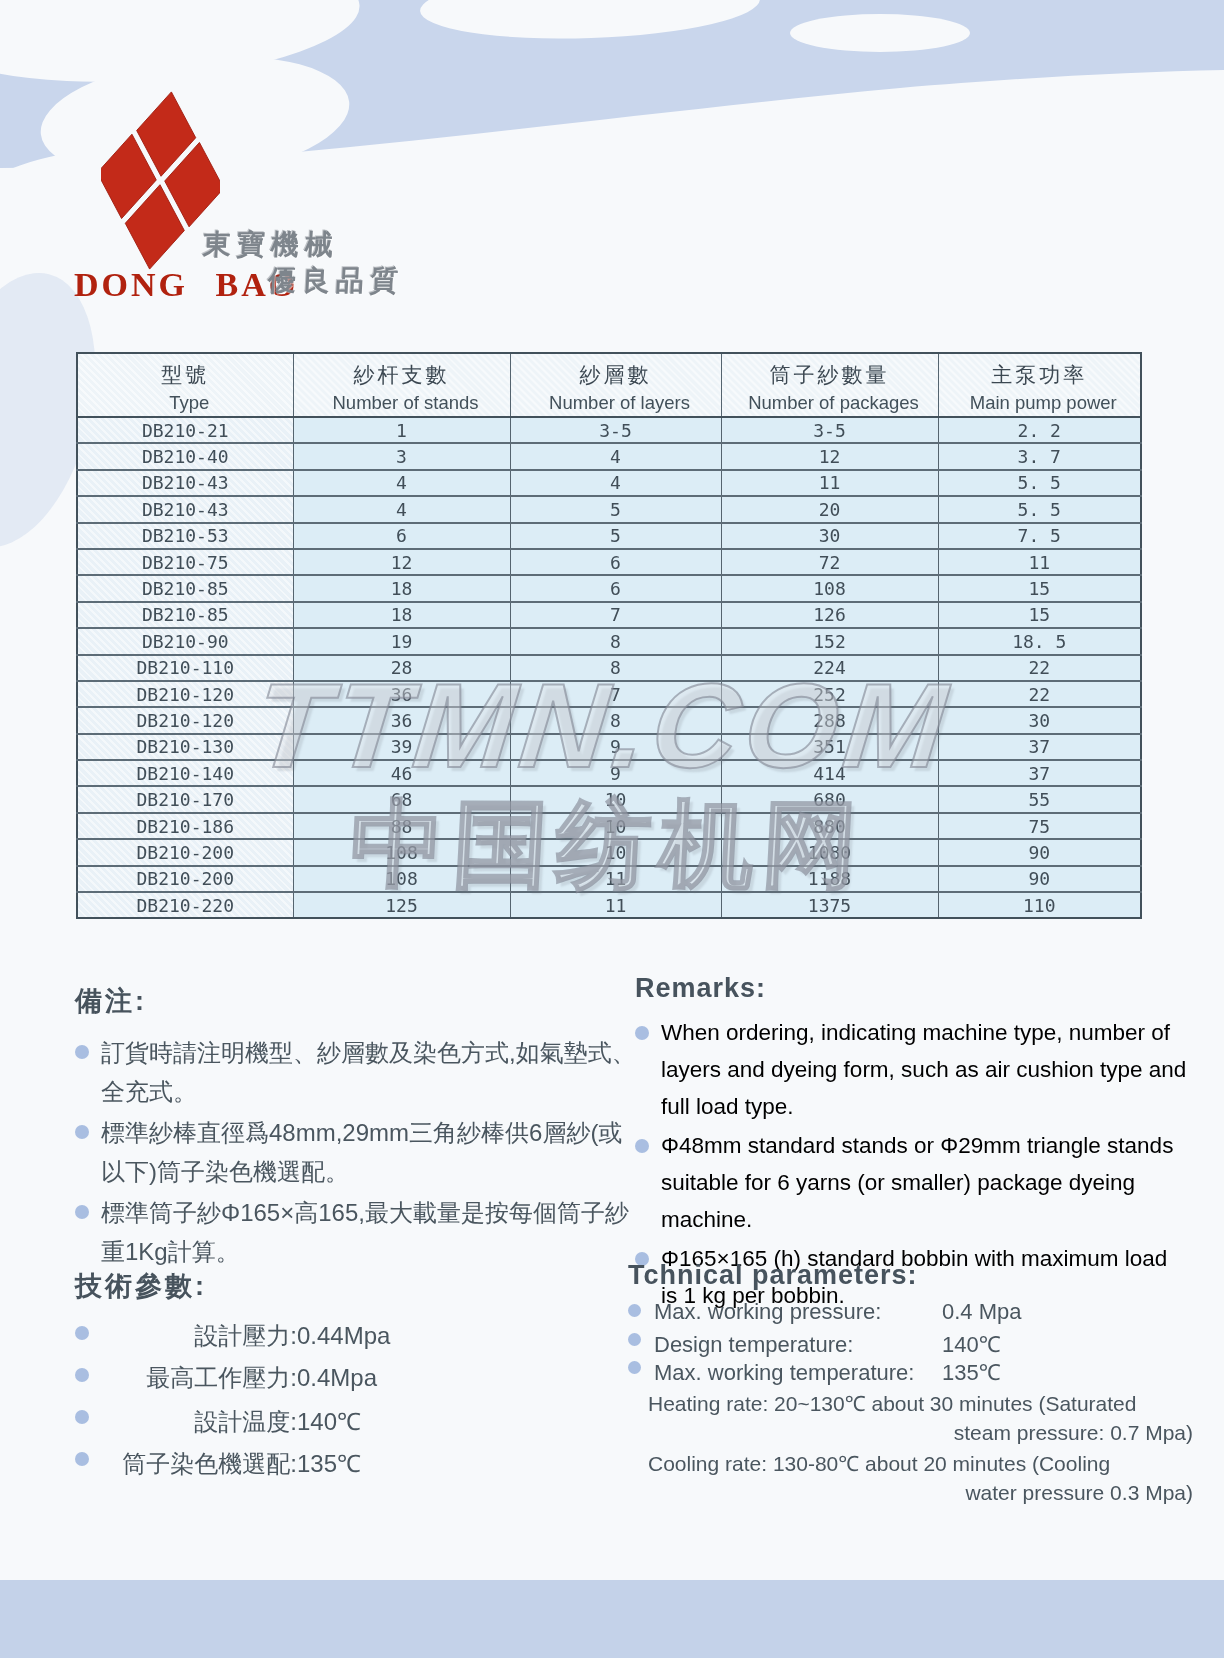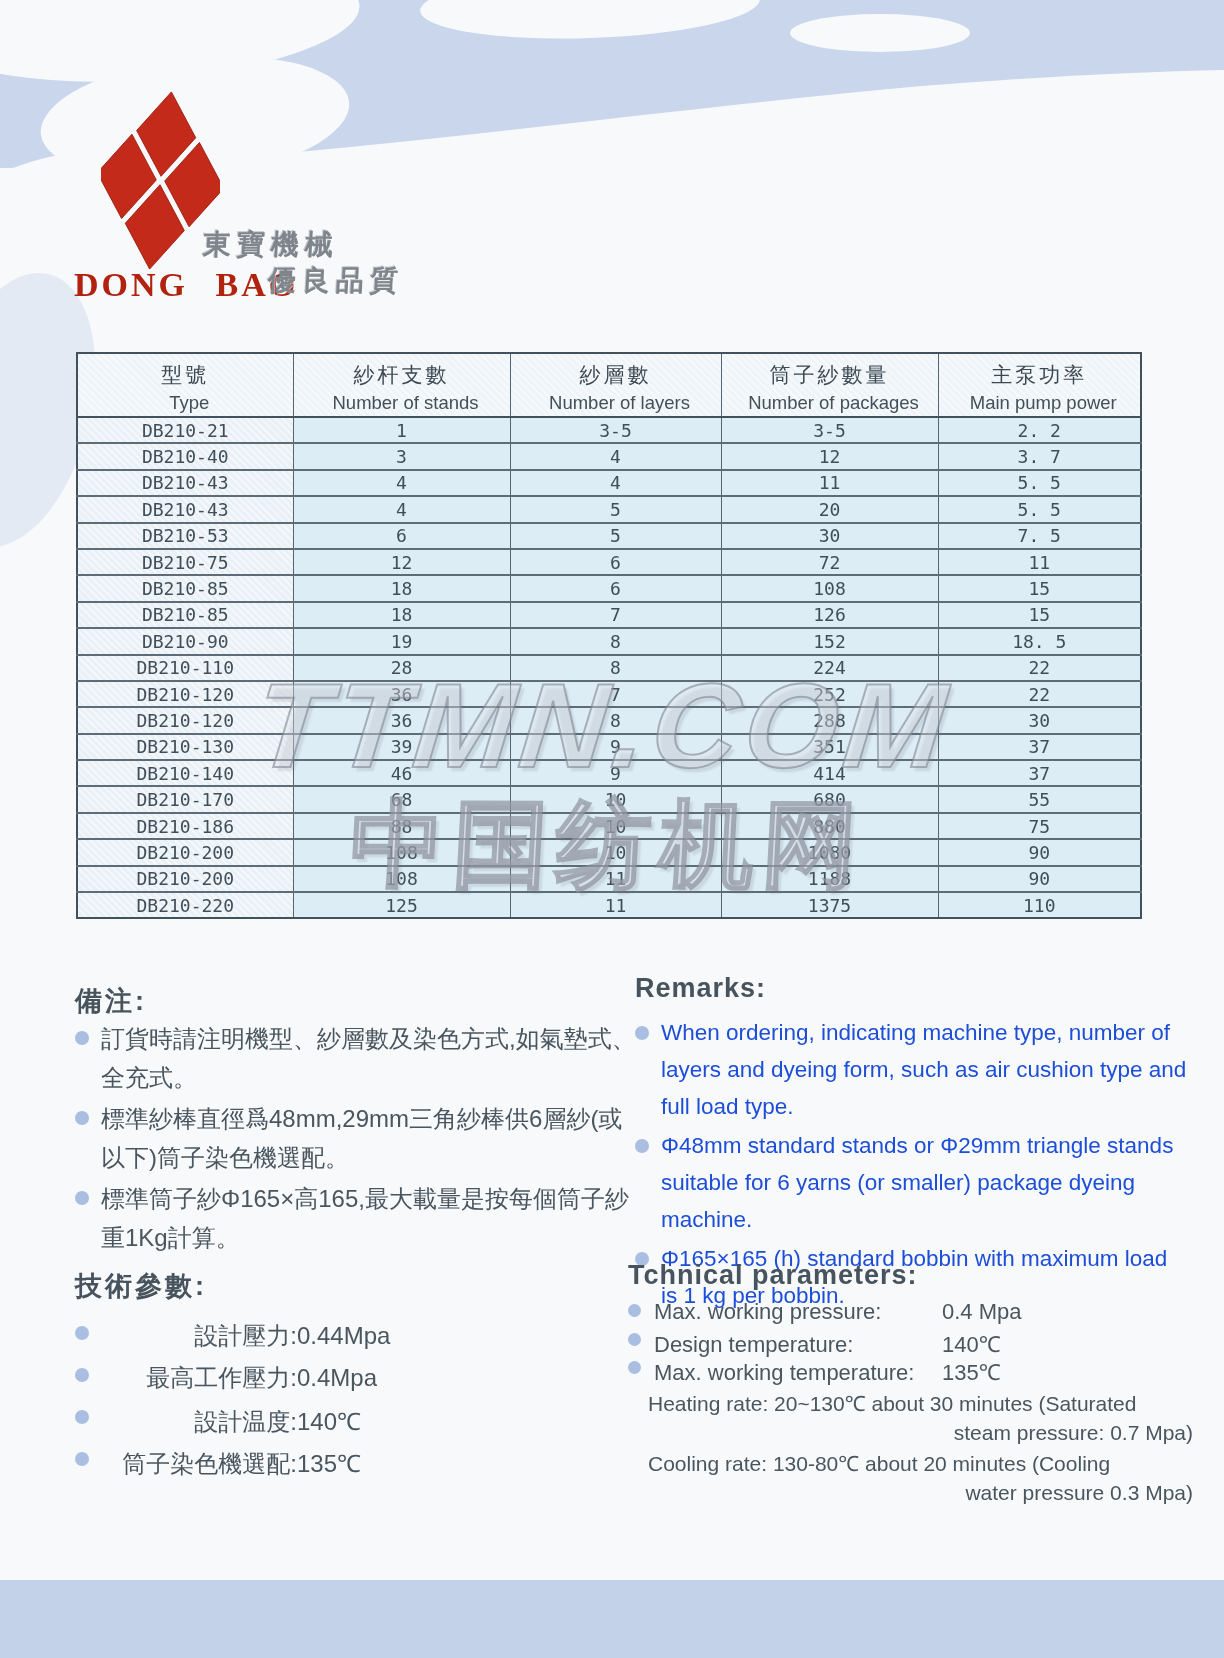--- a/index.html
+++ b/index.html
@@ -76,31 +76,31 @@
     -webkit-text-stroke:2px rgba(128,134,146,0.6);
     text-shadow:4px 4px 2px rgba(110,116,128,0.18);
     white-space:nowrap;
   }
   .wm1{left:256px;top:656px;font-size:120px;font-style:italic;letter-spacing:6px;transform:skewX(-6deg);}
   .wm2{left:350px;top:782px;font-size:95px;letter-spacing:8px;transform:skewX(-3deg);}
   
   .sec{position:absolute;z-index:2;color:#47535d;}
   .sec-title{font-weight:bold;letter-spacing:1px;}
   .remarks-cn{left:75px;top:983px;width:565px;}
-  .remarks-cn .sec-title{font-size:27px;letter-spacing:3px;}
+  .remarks-cn .sec-title{font-size:27px;letter-spacing:3px;margin-bottom:14px;}
   .remarks-en{left:635px;top:973px;width:552px;}
   .remarks-en .sec-title{font-size:27px;margin-bottom:10px;}
   ul.blist{list-style:none;margin:0;padding:0;}
   ul.blist li{position:relative;padding-left:26px;}
   ul.blist .dot{
     position:absolute;left:0;top:12px;width:14px;height:14px;border-radius:50%;
     background:var(--bullet-blue);
   }
   .remarks-cn ul.blist li{font-size:24px;line-height:39px;margin-bottom:2px;color:#4a565f;}
-  .remarks-en ul.blist li{font-size:22.5px;line-height:37px;margin-bottom:2px;color:#1d4ed8;}
+  .remarks-en ul.blist li{font-size:22.5px;line-height:37px;margin-bottom:2px;color:#000000;}
   .params-cn{left:75px;top:1268px;width:610px;}
   .params-cn .sec-title{font-size:27px;letter-spacing:3px;margin-bottom:16px;}
   .params-en{left:628px;top:1260px;width:565px;}
   .params-en .sec-title{font-size:27px;margin-bottom:8px;}
   .pair{position:relative;padding-left:26px;}
   .pair .dot{position:absolute;left:0;width:14px;height:14px;border-radius:50%;background:var(--bullet-blue);}
   .params-cn .pair{height:42px;font-size:24px;color:#4a565f;}
   .params-cn .pair .dot{top:6px;}
   .params-cn .pair .plabel{display:inline-block;width:196px;text-align:right;}
   .params-en .pair{height:28.5px;font-size:22px;color:#4a565f;}

